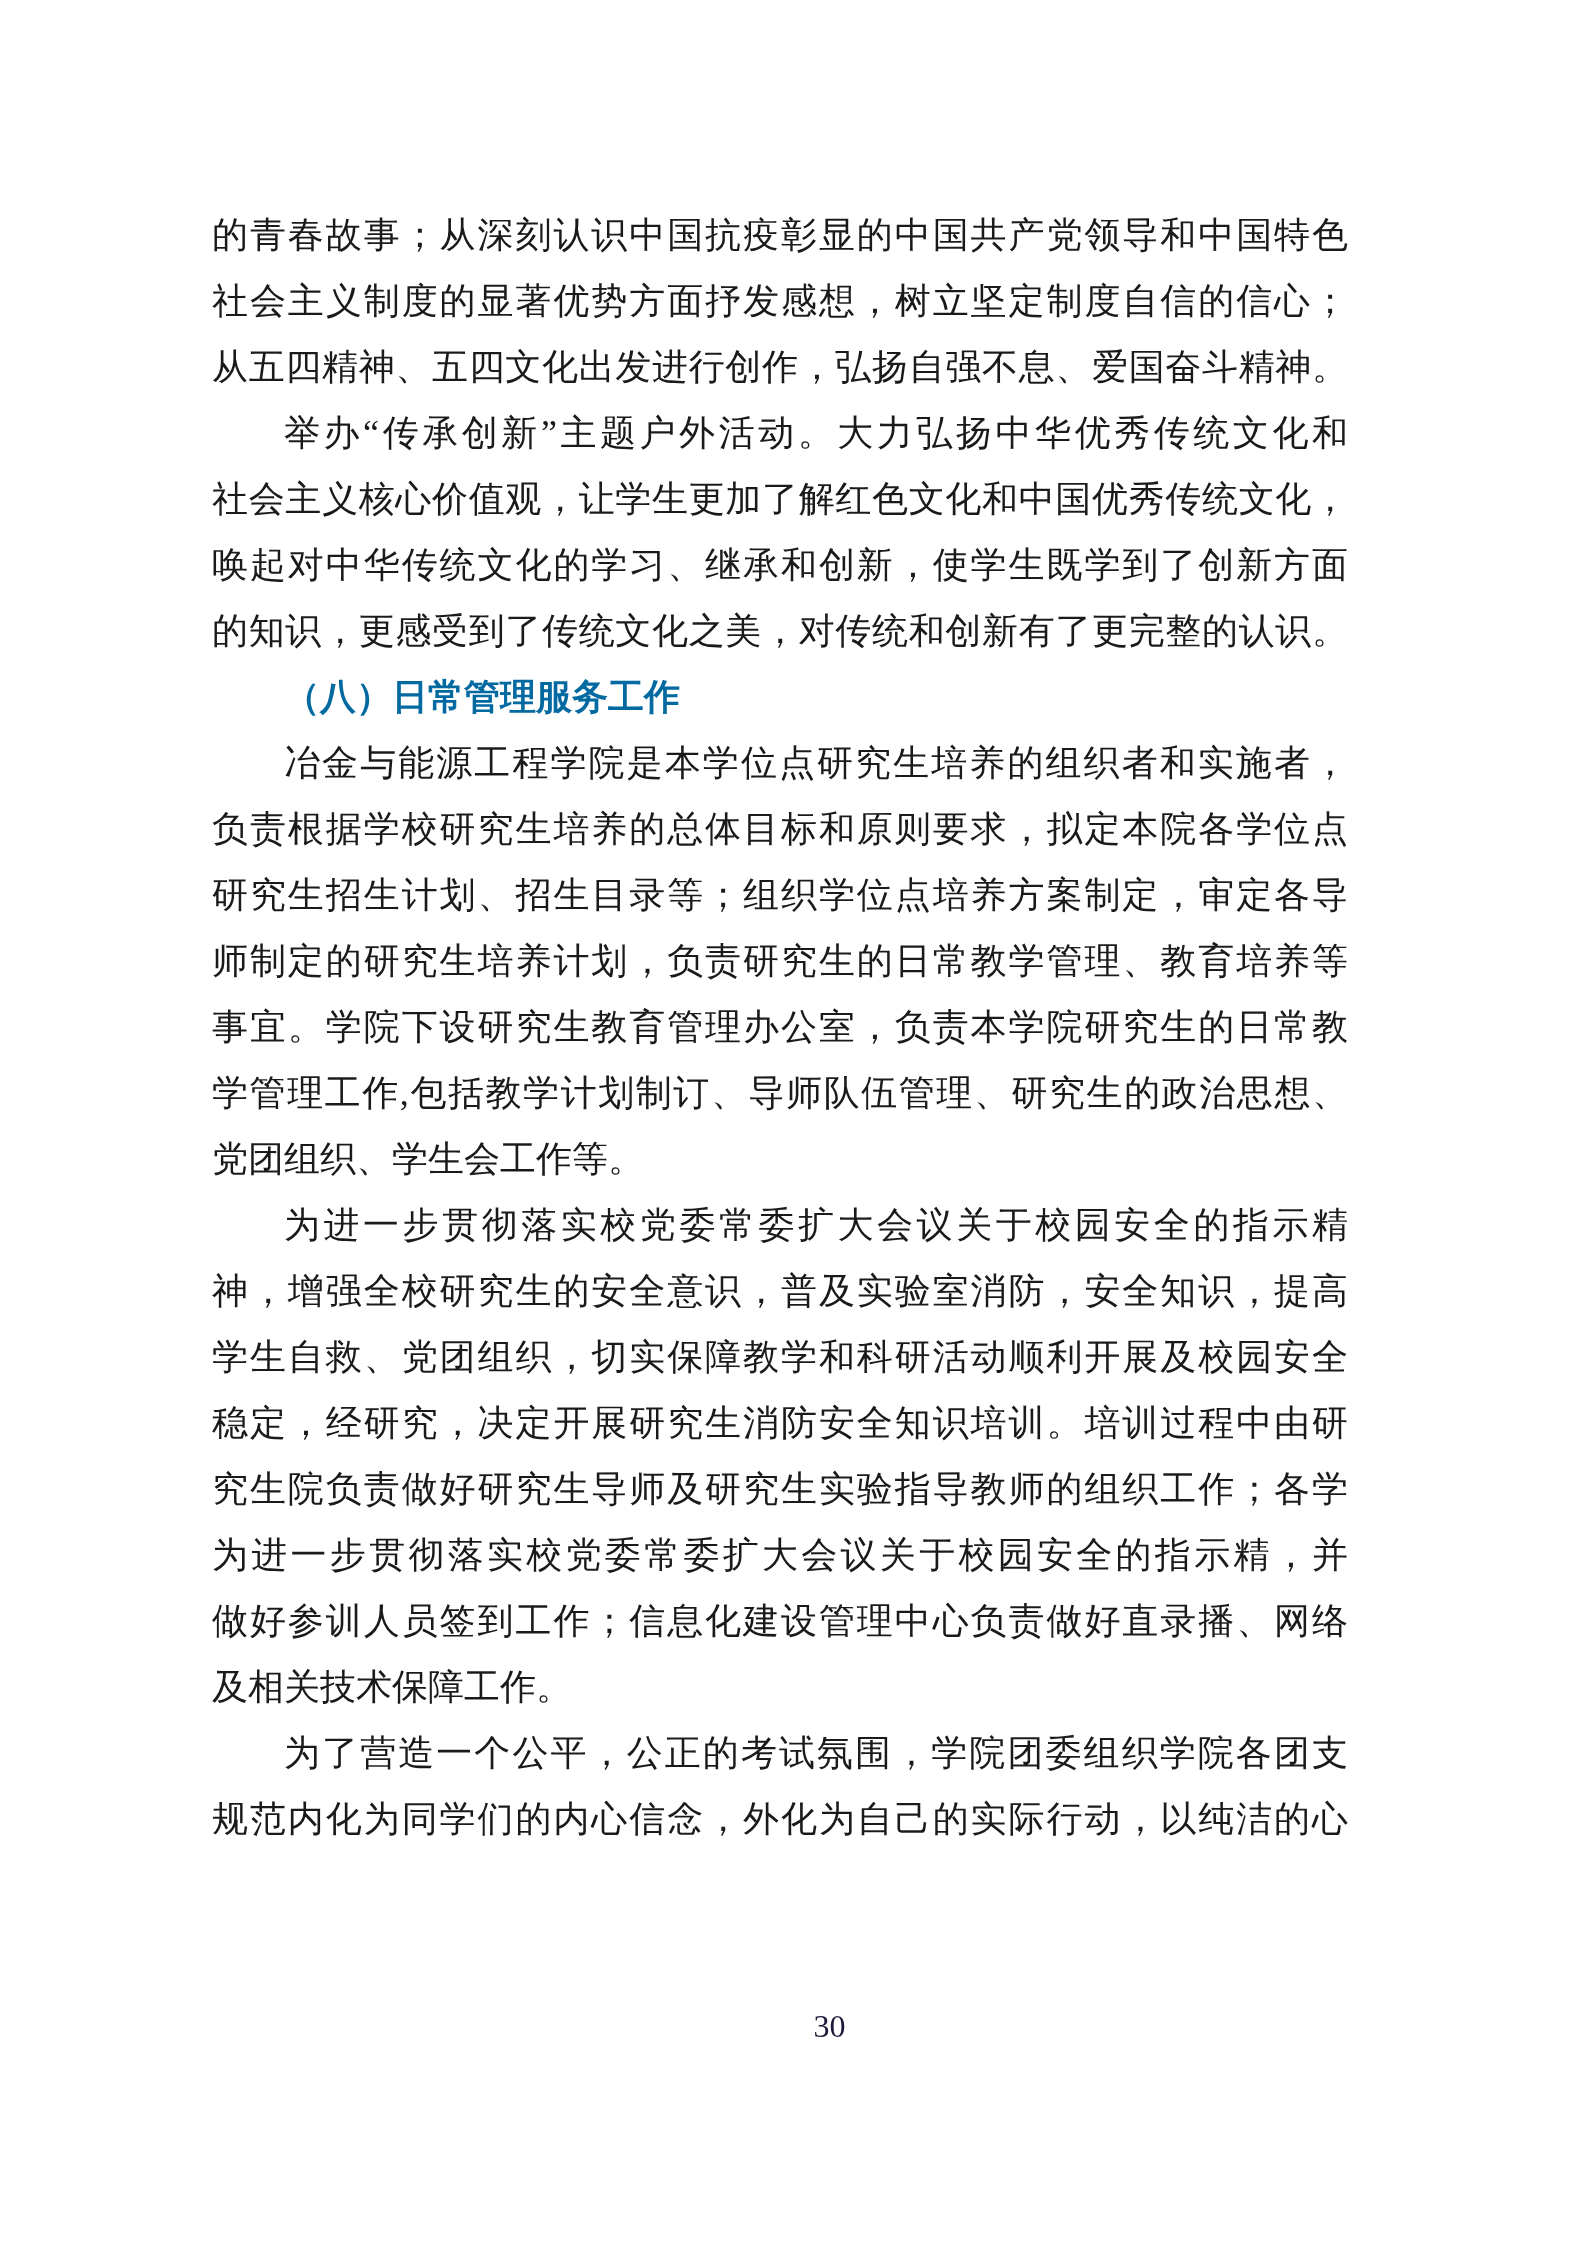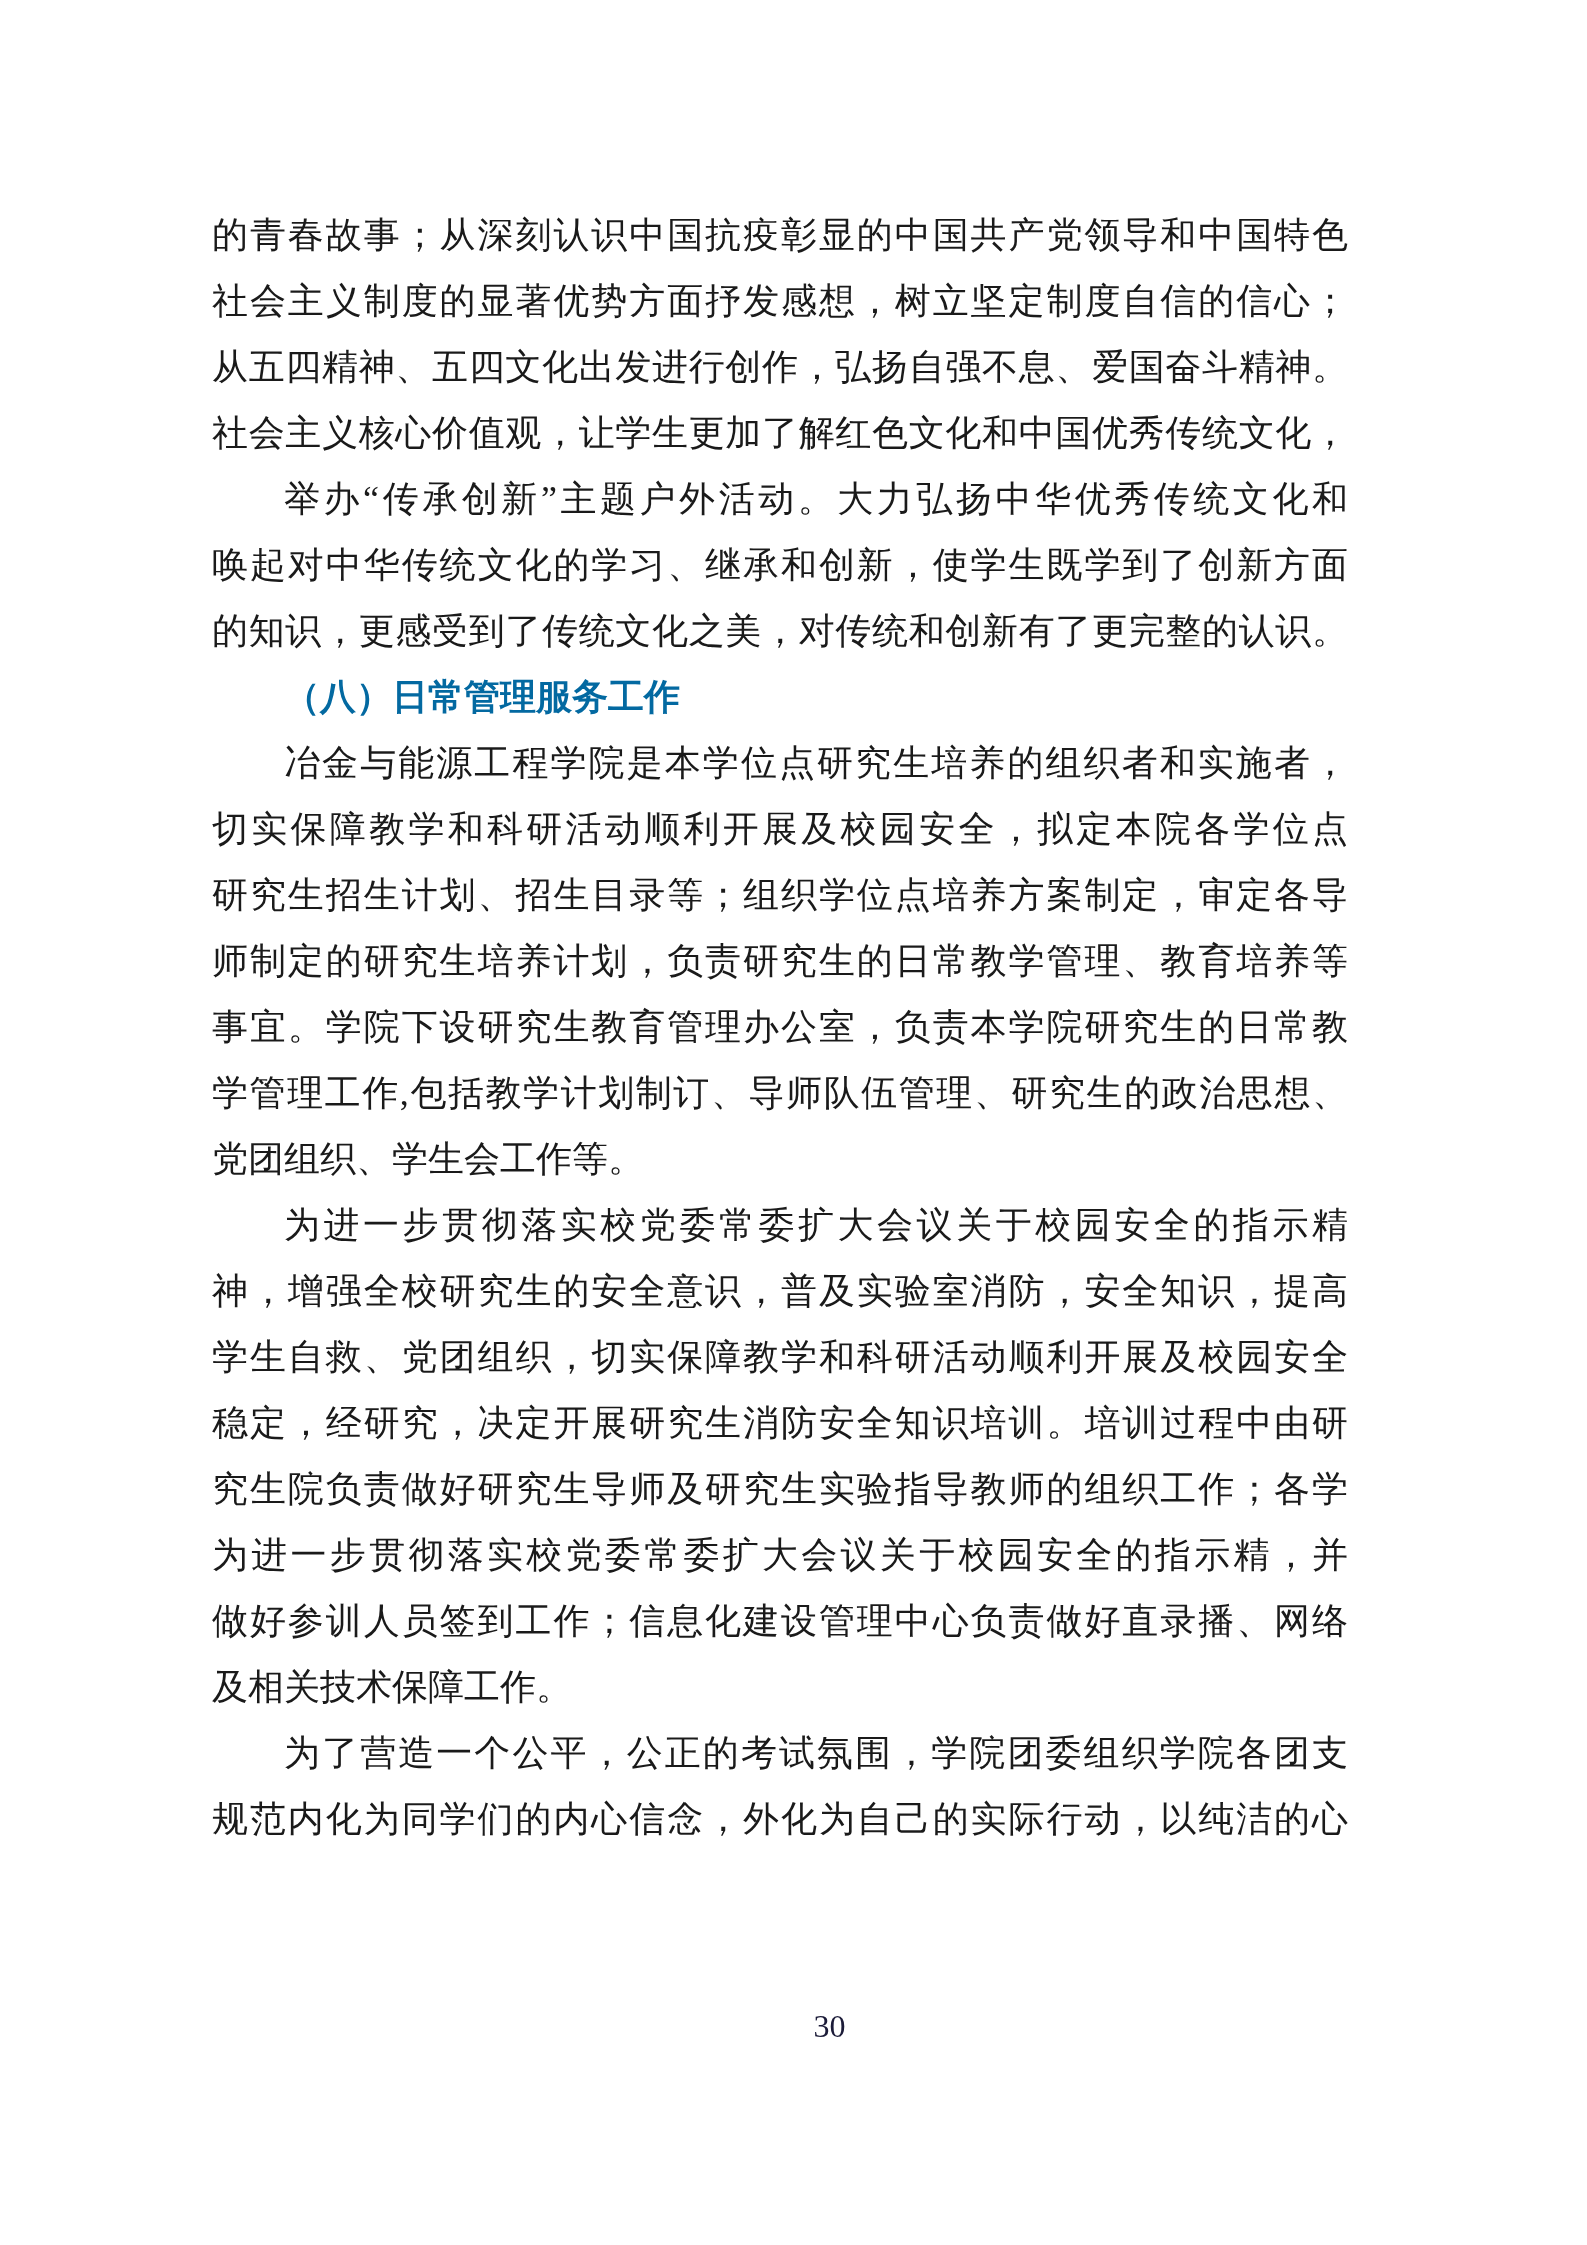--- a/index.html
+++ b/index.html
@@ -53,27 +53,27 @@
   }
 </style>
 </head>
 <body>
 
 <div class="page">
   <div class="text-block" id="text-block">
       <div class="line justify">的青春故事；从深刻认识中国抗疫彰显的中国共产党领导和中国特色</div>
       <div class="line justify">社会主义制度的显著优势方面抒发感想，树立坚定制度自信的信心；</div>
       <div class="line justify">从五四精神、五四文化出发进行创作，弘扬自强不息、爱国奋斗精神。</div>
+      <div class="line justify indent">举办“传承创新”主题户外活动。大力弘扬中华优秀传统文化和</div>
       <div class="line justify">社会主义核心价值观，让学生更加了解红色文化和中国优秀传统文化，</div>
-      <div class="line justify indent">举办“传承创新”主题户外活动。大力弘扬中华优秀传统文化和</div>
       <div class="line justify">唤起对中华传统文化的学习、继承和创新，使学生既学到了创新方面</div>
       <div class="line justify">的知识，更感受到了传统文化之美，对传统和创新有了更完整的认识。</div>
       <div class="line indent bold">（八）日常管理服务工作</div>
       <div class="line justify indent">冶金与能源工程学院是本学位点研究生培养的组织者和实施者，</div>
-      <div class="line justify">切实保障教学和科研活动顺利开展及校园安全，拟定本院各学位点</div>
+      <div class="line justify">负责根据学校研究生培养的总体目标和原则要求，拟定本院各学位点</div>
       <div class="line justify">研究生招生计划、招生目录等；组织学位点培养方案制定，审定各导</div>
       <div class="line justify">师制定的研究生培养计划，负责研究生的日常教学管理、教育培养等</div>
       <div class="line justify">事宜。学院下设研究生教育管理办公室，负责本学院研究生的日常教</div>
       <div class="line justify">学管理工作,包括教学计划制订、导师队伍管理、研究生的政治思想、</div>
       <div class="line">党团组织、学生会工作等。</div>
       <div class="line justify indent">为进一步贯彻落实校党委常委扩大会议关于校园安全的指示精</div>
       <div class="line justify">神，增强全校研究生的安全意识，普及实验室消防，安全知识，提高</div>
       <div class="line justify">学生自救、党团组织，切实保障教学和科研活动顺利开展及校园安全</div>
       <div class="line justify">稳定，经研究，决定开展研究生消防安全知识培训。培训过程中由研</div>
       <div class="line justify">究生院负责做好研究生导师及研究生实验指导教师的组织工作；各学</div>

